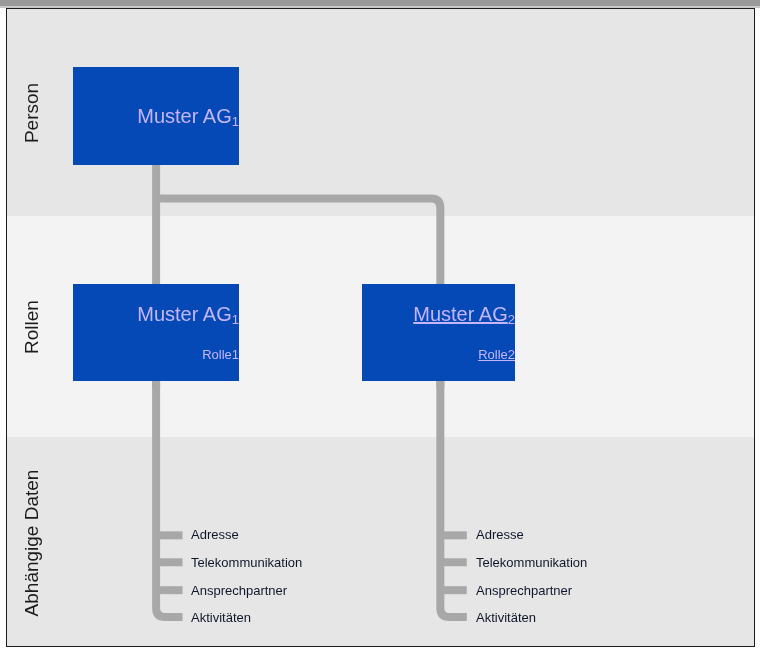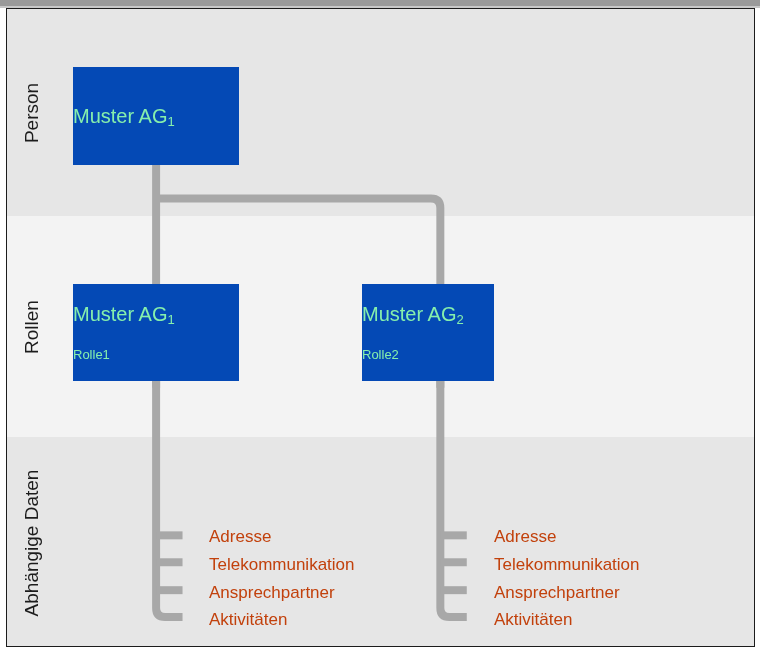--- a/index.html
+++ b/index.html
@@ -63,24 +63,24 @@
     transform: rotate(-90deg);
     white-space: nowrap;
     color: #1c1c1c;
     font-size: 19px;
   }
 
   
   .node {
     position: absolute;
     background: #0449b5;
-    color: #86efac;
+    color: #c4b5fd;
     display: flex;
     flex-direction: column;
-    align-items: flex-start;
+    align-items: flex-end;
     justify-content: center;
     box-sizing: border-box;
     z-index: 4;
   }
   .node-title {
     font-size: 20px;
     line-height: 1.15;
     white-space: nowrap;
   }
   .node-title .sub {
@@ -100,25 +100,24 @@
   svg.links {
     position: absolute;
     left: 0; top: 0;
     width: 100%; height: 100%;
     z-index: 2;
     pointer-events: none;
   }
 
   .leaf-label {
     position: absolute;
-    color: #c2410c;
-    font-size: 17px;
+    color: #0f172a;
+    font-size: 13px;
     white-space: nowrap;
     z-index: 5;
-    margin-left: 18px;
   }
 </style>
 </head>
 <body>
 
 <div id="stage">
 
   <div class="top-strip"></div>
   <div class="top-strip-ticks"></div>
 
@@ -161,21 +160,21 @@
       </div>
     </div>
 
     <div class="node" style="left:66px; top:275px; width:166px; height:97px;">
       <div class="node-title">
         <span>Muster AG</span><span class="sub">1</span>
       </div>
       <div class="node-sub">Rolle1</div>
     </div>
 
-    <div class="node" style="left:355px; top:275px; width:132px; height:97px;">
+    <div class="node" style="left:355px; top:275px; width:153px; height:97px;text-decoration:underline;">
       <div class="node-title">
         <span>Muster AG</span><span class="sub">2</span>
       </div>
       <div class="node-sub">Rolle2</div>
     </div>
 
     <div class="leaf-label" style="left:184px; top:518px;">Adresse</div>
     <div class="leaf-label" style="left:184px; top:546px;">Telekommunikation</div>
     <div class="leaf-label" style="left:184px; top:574px;">Ansprechpartner</div>
     <div class="leaf-label" style="left:184px; top:601px;">Aktivitäten</div>

